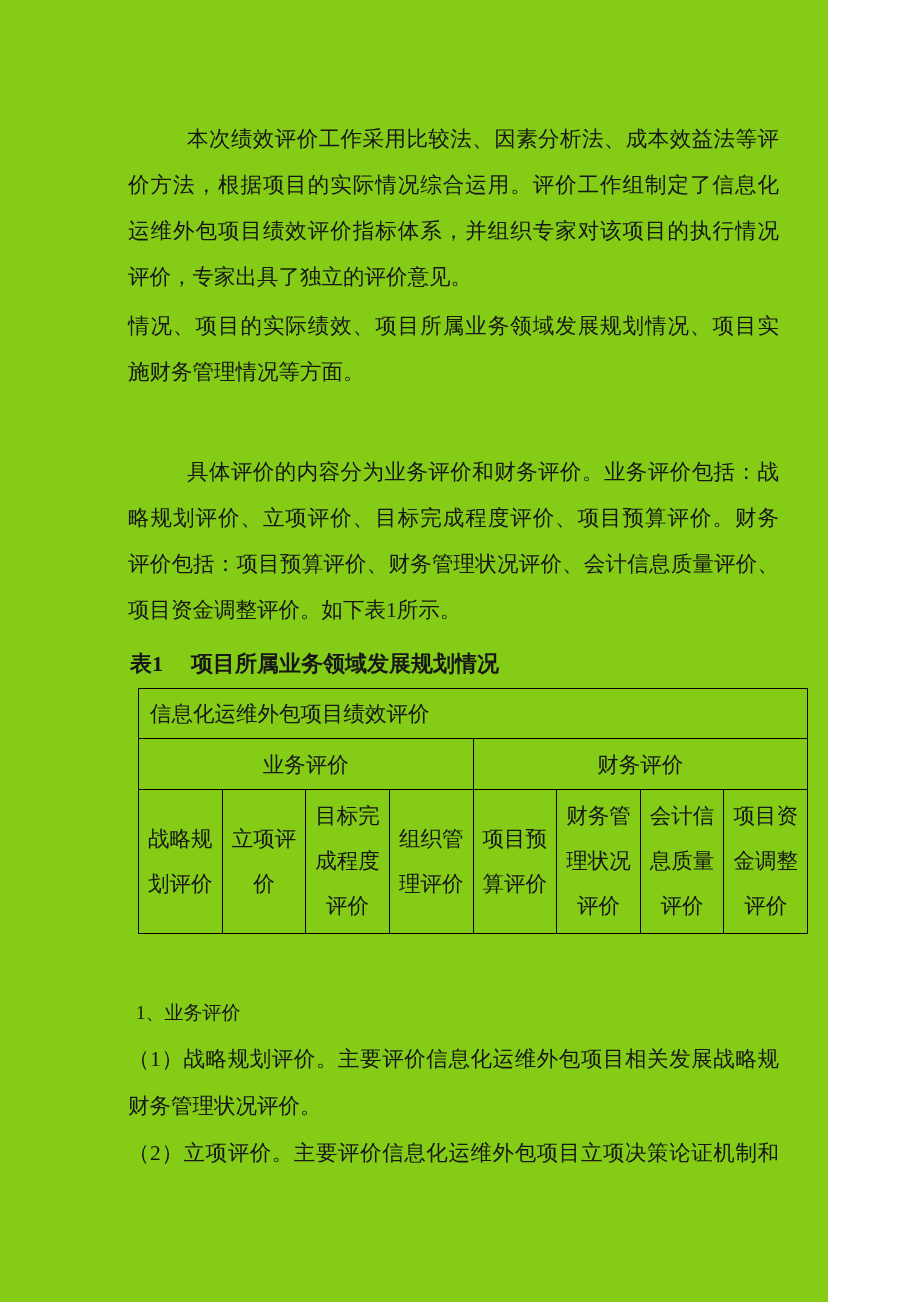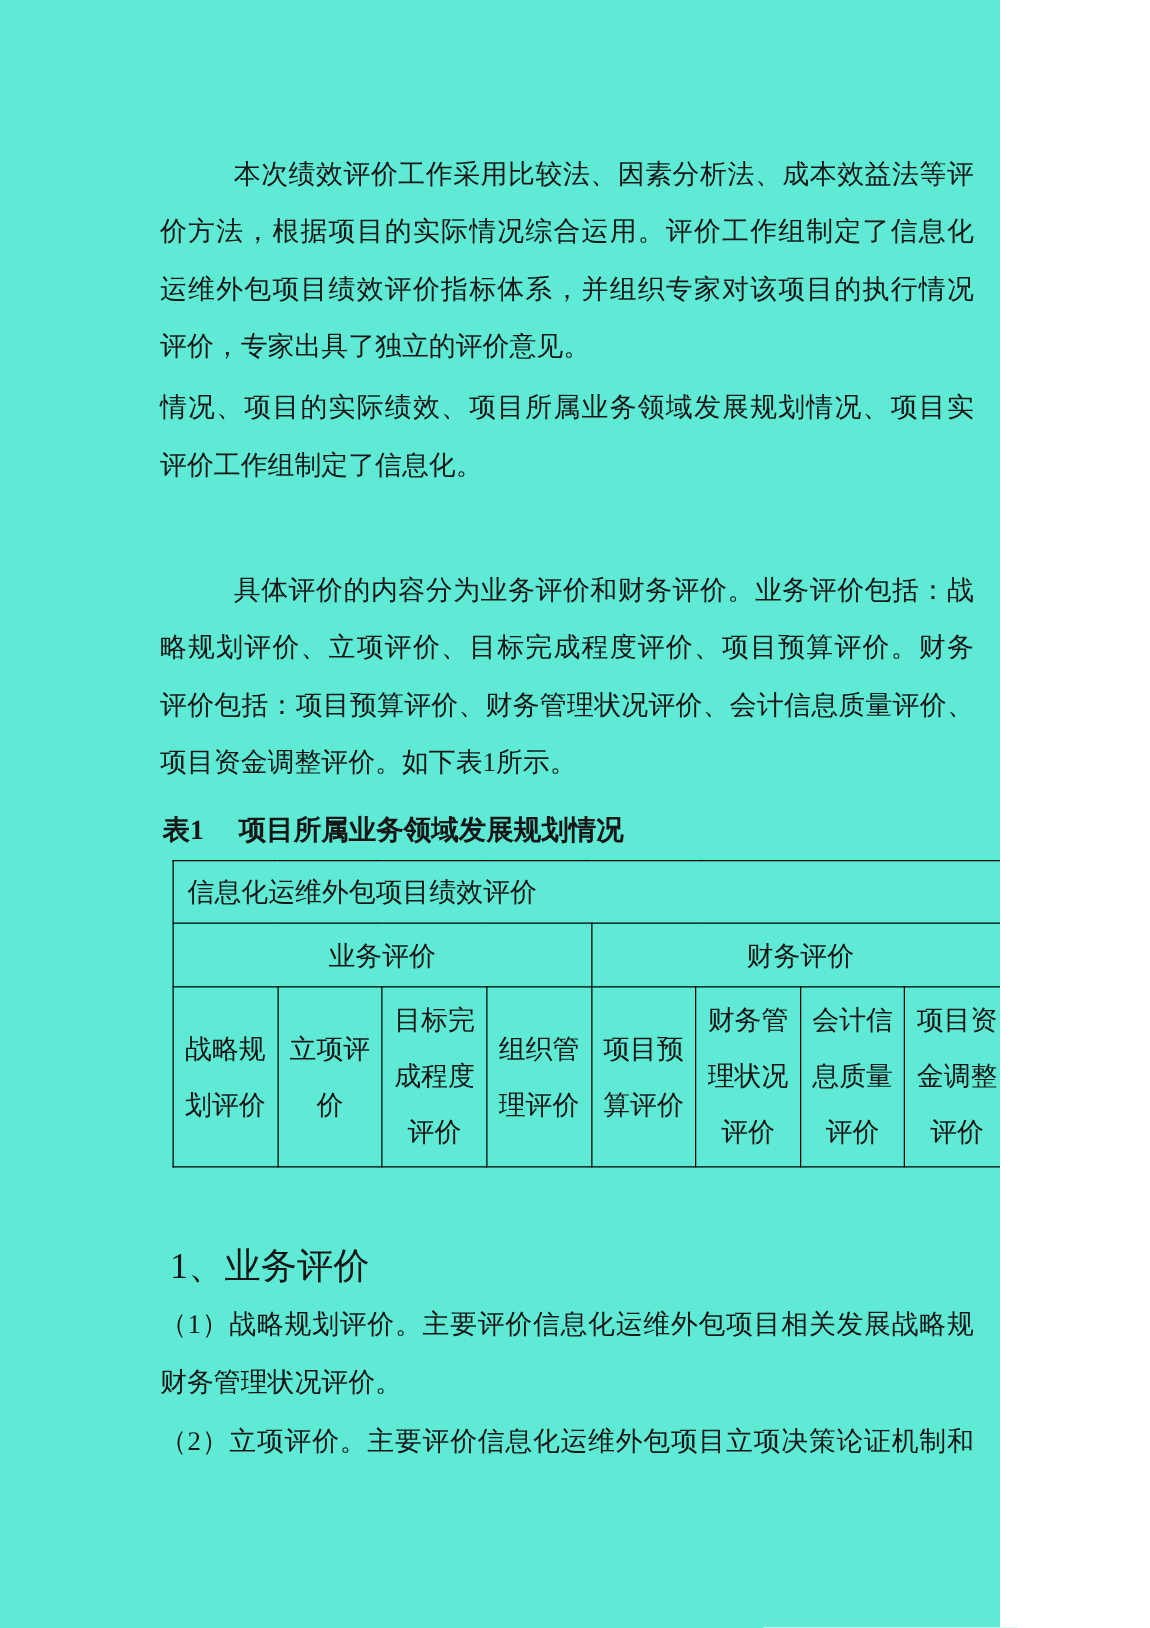--- a/index.html
+++ b/index.html
@@ -1,23 +1,24 @@
 <!DOCTYPE html>
 <html><head>
 <meta charset="utf-8">
 <style>
   html,body{margin:0;padding:0;background:#ffffff;}
   .page{
     position:relative;
     width:800px;
     height:1302px;
-    background:#5eead4;
+    background:#84cc16;
     overflow:hidden;
     font-family:"Liberation Serif", serif;
     color:#161616;
+    padding-left:28px;
   }
   .para{
     position:absolute;
     left:128px;
     width:651px;
     font-size:21.5px;
     line-height:46px;
   }
   .para .line{
     white-space:nowrap;
@@ -71,41 +72,41 @@
     text-align:center;
     vertical-align:middle;
     line-height:45px;
     padding:0 5px;
     word-break:break-all;
   }
   .h1{
     position:absolute;
     left:128px;
     top:998px;
-    font-size:29px;
+    font-size:19px;
     line-height:30px;
     text-indent:8px;
     white-space:nowrap;
   }
 </style>
 </head>
 <body>
 
 <div class="page">
 
   <div class="para" style="top:116px">
     <div class="line indent">本次绩效评价工作采用比较法、因素分析法、成本效益法等评</div>
     <div class="line">价方法，根据项目的实际情况综合运用。评价工作组制定了信息化</div>
     <div class="line">运维外包项目绩效评价指标体系，并组织专家对该项目的执行情况</div>
     <div class="line end">评价，专家出具了独立的评价意见。</div>
   </div>
 
   <div class="para" style="top:303px">
     <div class="line">情况、项目的实际绩效、项目所属业务领域发展规划情况、项目实</div>
-    <div class="line end">评价工作组制定了信息化。</div>
+    <div class="line end">施财务管理情况等方面。</div>
   </div>
 
   <div class="para" style="top:449px">
     <div class="line indent">具体评价的内容分为业务评价和财务评价。业务评价包括：战</div>
     <div class="line">略规划评价、立项评价、目标完成程度评价、项目预算评价。财务</div>
     <div class="line">评价包括：项目预算评价、财务管理状况评价、会计信息质量评价、</div>
     <div class="line end">项目资金调整评价。如下表1所示。</div>
   </div>
 
   <div class="caption">

